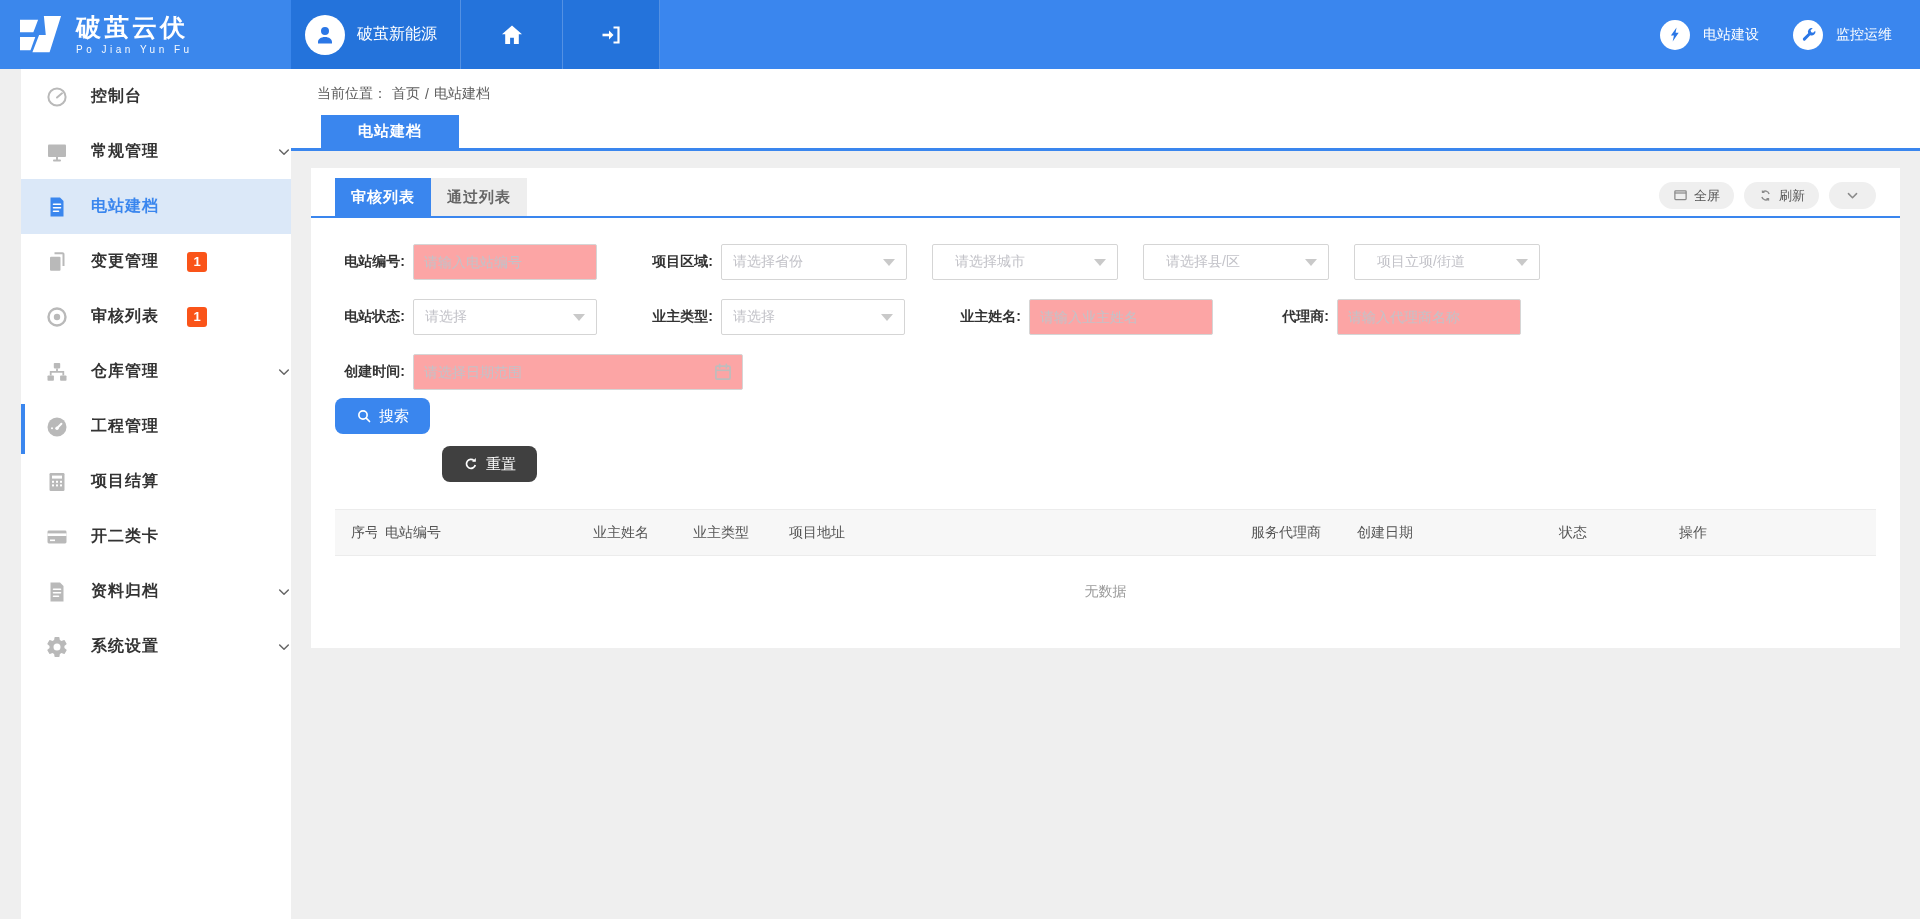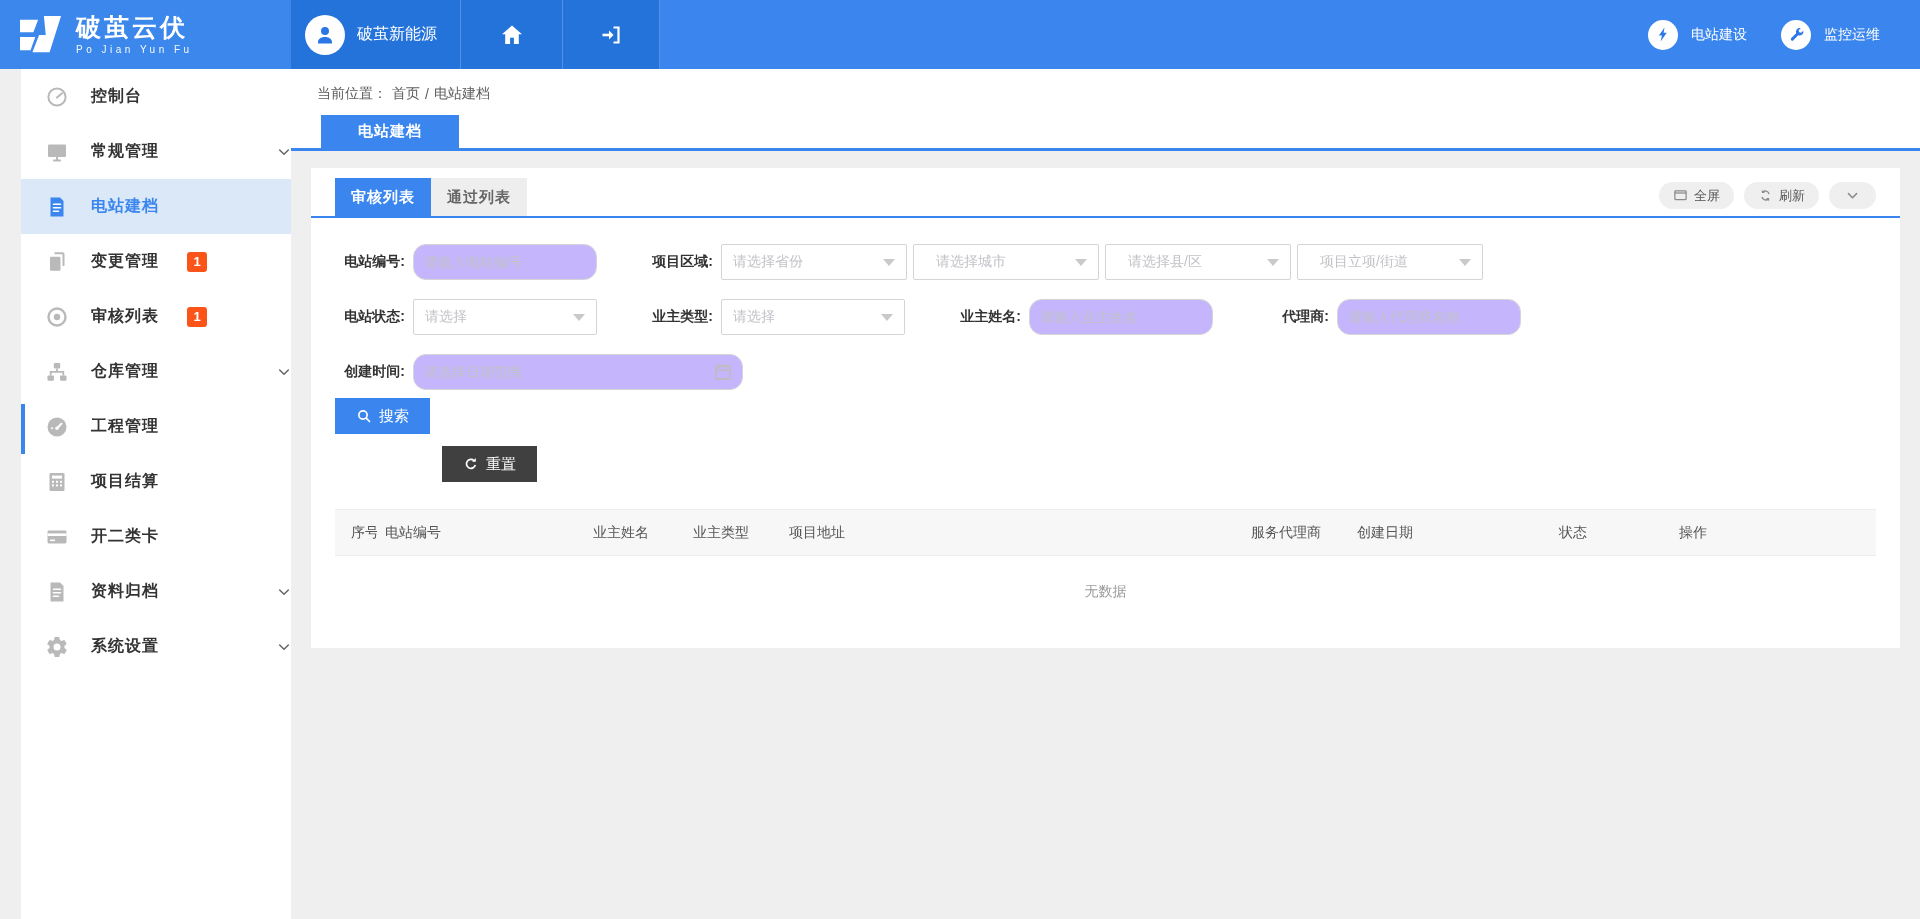--- a/index.html
+++ b/index.html
@@ -15,21 +15,21 @@
   .logo-sub { font-size:10px; letter-spacing:3.5px; margin-top:5px; opacity:.95; }
   .header-band { flex:1; background:#3A86EE; display:flex; align-items:stretch; }
   .segments { display:flex; background:#2473DB; }
   .seg { display:flex; align-items:center; justify-content:center; border-right:1px solid rgba(255,255,255,.22); }
   .seg-user { width:170px; padding:0 14px; justify-content:flex-start; gap:12px; cursor:pointer; }
   .seg-home { width:102px; cursor:pointer; }
   .seg-login { width:97px; cursor:pointer; }
   .avatar { width:40px; height:40px; border-radius:50%; background:#fff; display:flex; align-items:center; justify-content:center; color:#2B77E6; flex:none; }
   .company { color:#fff; font-size:16px; white-space:nowrap; }
   .hicon { width:24px; height:24px; color:#fff; }
-  .header-right { margin-left:auto; display:flex; align-items:center; gap:34px; padding-right:40px; }
+  .header-right { margin-left:auto; display:flex; align-items:center; gap:34px; padding-right:28px; }
   .hmodule { display:flex; align-items:center; gap:13px; cursor:pointer; }
   .hmodule .mcircle { width:30px; height:30px; border-radius:50%; background:#fff; color:#2B77E6; display:flex; align-items:center; justify-content:center; }
   .hmodule .mlabel { color:#fff; font-size:14px; }
 
   
   .sidebar { position:absolute; top:69px; left:0; width:291px; bottom:0; background:#fff;margin-left:21px; }
   .side-scroll { position:absolute; left:0; top:335px; width:4px; height:50px; background:#3A86EE; }
   .side-item { height:55px; display:flex; align-items:center; padding:0 20px 0 24px; cursor:pointer; color:#333; }
   .side-item .sicon { width:24px; height:24px; color:#B9B9B9; margin-right:22px; flex:none; }
   .side-item .slabel { font-size:16px; font-weight:700; letter-spacing:1px; }
@@ -55,31 +55,31 @@
   .ctab.inactive { background:#EEEEEE; color:#666; }
   .pills { position:absolute; right:24px; top:14px; display:flex; gap:10px; }
   .pill { height:27px; border-radius:14px; background:#EFEFEF; display:flex; align-items:center; gap:6px; padding:0 14px; font-size:13px; color:#555; cursor:pointer; }
   .pill .picon { width:15px; height:15px; color:#8a8a8a; }
   .pill.only-icon { padding:0 16px; }
 
   .filters { padding:26px 24px 0; }
   .frow { display:flex; margin-bottom:19px; }
   .fgroup { display:flex; align-items:center; margin-right:46px; }
   .flabel { width:70px; text-align:right; margin-right:8px; font-size:14px; color:#333; font-weight:600; white-space:nowrap; }
-  .tinput { width:184px; height:36px; border:1px solid #D5D5D5; border-radius:13px; padding:0 10px; font-size:14px; color:#333; outline:none; font-family:inherit; background:#c4b5fd; }
+  .tinput { width:184px; height:36px; border:1px solid #D5D5D5; border-radius:2px; padding:0 10px; font-size:14px; color:#333; outline:none; font-family:inherit; background:#fca5a5; }
   .tinput::placeholder { color:#C2C2C8; }
   .select { width:186px; height:36px; border:1px solid #D5D5D5; border-radius:2px; background:#fff; display:flex; align-items:center; justify-content:space-between; padding:0 11px; font-size:14px; color:#C2C2C8; cursor:pointer; }
-  .select + .select { margin-left:6px;padding-left:22px; }
+  .select + .select { margin-left:25px;padding-left:22px; }
   .caret { width:0; height:0; border-left:6px solid transparent; border-right:6px solid transparent; border-top:7px solid #C9C9C9; }
   .date-wrap { position:relative; width:330px; }
   .date-wrap .tinput { width:100%; padding-right:38px; }
   .cal-icon { position:absolute; right:10px; top:8px; width:20px; height:20px; color:#BDBDBD; pointer-events:none; }
 
   .actions { display:flex; gap:12px; padding:8px 24px 0; }
-  .btn { height:36px; border:none; border-radius:0; color:#fff; font-size:15px; display:flex; align-items:center; gap:7px; padding:0 21px; cursor:pointer; font-family:inherit; }
+  .btn { height:36px; border:none; border-radius:8px; color:#fff; font-size:15px; display:flex; align-items:center; gap:7px; padding:0 21px; cursor:pointer; font-family:inherit; }
   .btn .bicon { width:16px; height:16px; color:#fff; }
   .btn-search { background:#3A86EE; }
   .btn-reset { background:#404040;margin-top:48px; }
 
   .table-wrap { padding:27px 24px 20px; }
   table { width:100%; border-collapse:collapse; table-layout:fixed; }
   th { height:46px; background:#F7F7F7; border-top:1px solid #ECECEC; border-bottom:1px solid #ECECEC; font-size:14px; font-weight:400; color:#555; text-align:left; padding-left:8px; white-space:nowrap; overflow:hidden; }
   th:first-child { padding-left:16px; }
   td.empty { height:72px; text-align:center; color:#9A9A9A; font-size:14px; }
 </style>

